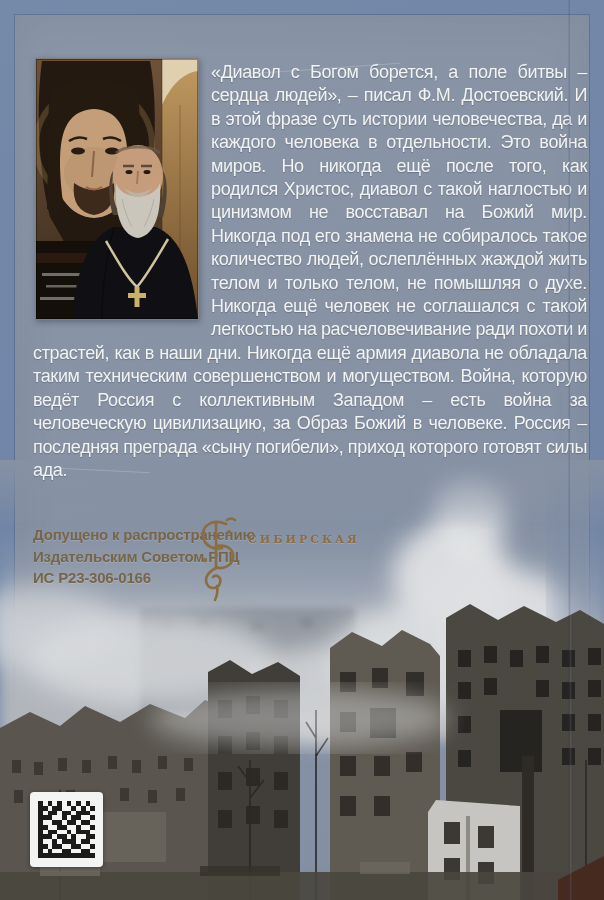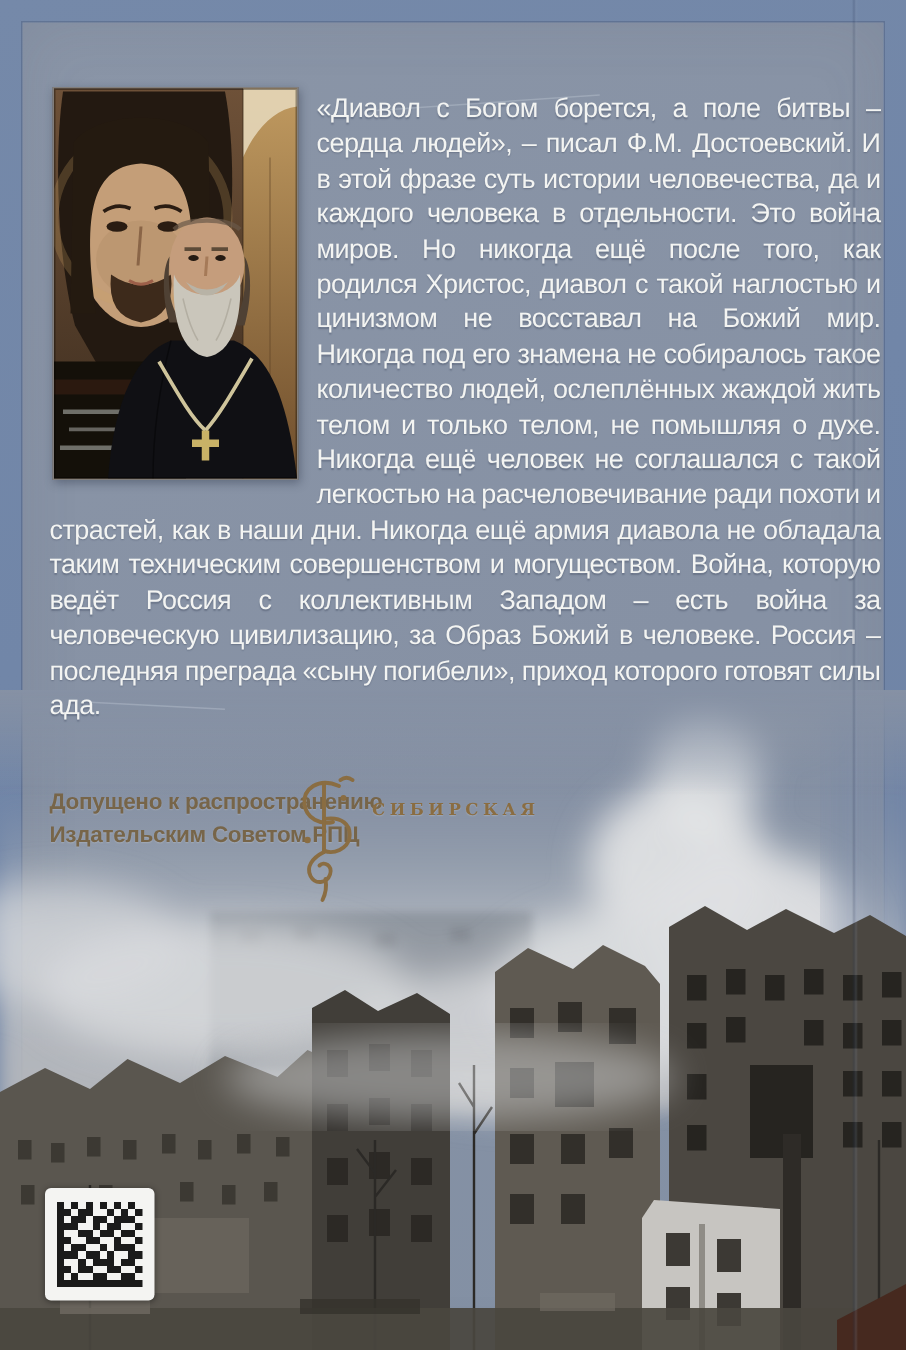--- a/index.html
+++ b/index.html
@@ -136,20 +136,21 @@
     </svg>
   </div>
 
   <div class="blurb">
     <div class="spacer"></div><span>«Диавол с Богом борется, а поле битвы – сердца людей», – писал Ф.М. Достоевский. И в этой фразе суть истории человечества, да и каждого человека в отдельности. Это война миров. Но никогда ещё после того, как родился Христос, диавол с такой наглостью и цинизмом не восставал на Божий мир. Никогда под его знамена не собиралось такое количество людей, ослеплённых жаждой жить телом и только телом, не помышляя о духе. Никогда ещё человек не соглашался с такой легкостью на расчеловечивание ради похоти и страстей, как в наши дни. Никогда ещё армия диавола не обладала таким техническим совершенством и могуществом. Война, которую ведёт Россия с коллективным Западом – есть война за человеческую цивилизацию, за Образ Божий в человеке. Россия – последняя преграда «сыну погибели», приход которого готовят силы ада.</span>
   </div>
 
   <div class="imprint">
     <div>Допущено к распространению</div>
     <div>Издательским Советом РПЦ</div>
+    <div>ИС Р23-306-0166</div>
   </div>
 
   <div class="publisher">
     <svg class="monogram" viewBox="0 0 44 86">
       <g fill="none" stroke="#8a6d42" stroke-width="2.6" stroke-linecap="round">
         <path d="M30,8 C16,2 6,10 7,20 C8,30 18,34 26,32"></path>
         <path d="M20,6 C20,30 20,44 20,52"></path>
         <path d="M20,30 C32,28 38,34 37,42 C36,50 26,54 20,51"></path>
         <path d="M20,52 C12,56 8,62 11,68 C14,74 22,73 24,67 C26,61 20,58 17,61"></path>
         <path d="M21,70 C22,76 21,80 19,84"></path>

